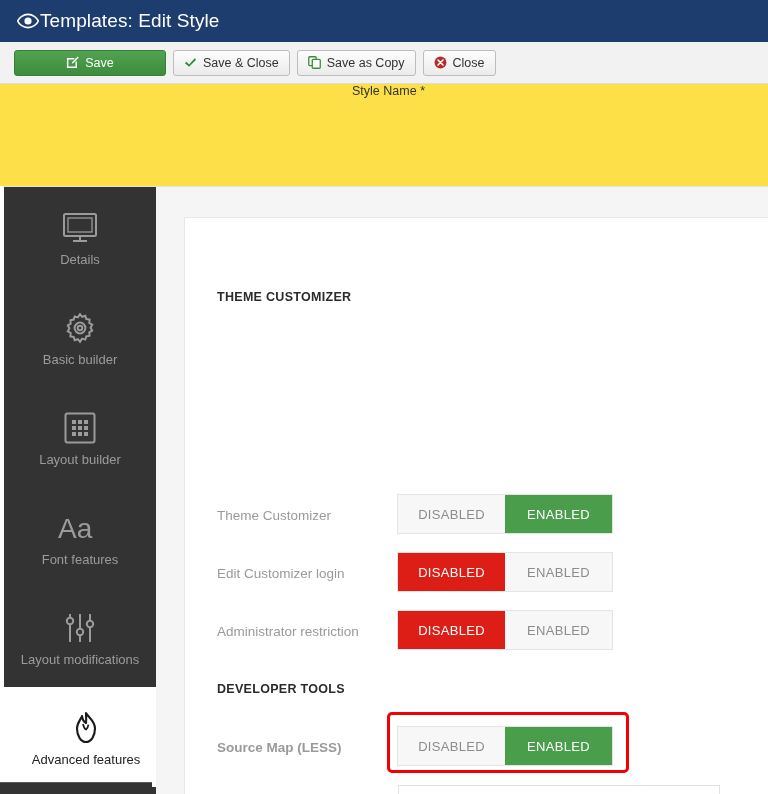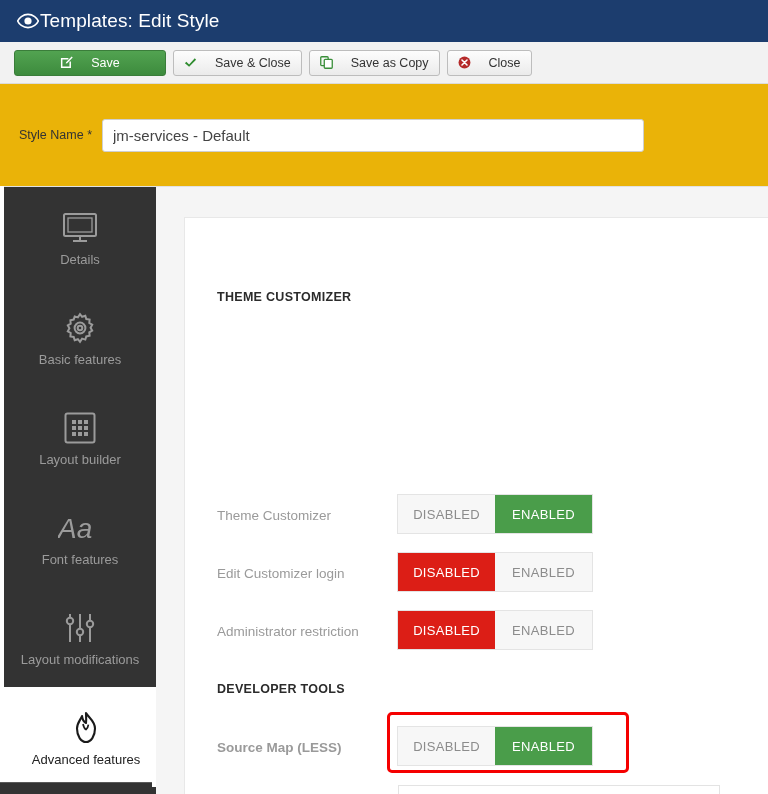--- a/index.html
+++ b/index.html
@@ -45,36 +45,36 @@
     border-radius: 3px;
     background: linear-gradient(to bottom,#fdfdfd 0%,#ebebeb 100%);
     color: #333333;
     font-size: 12.5px;
     display: inline-flex; align-items: center; justify-content: center;
     padding: 0 10px;
     margin-right: 7px;
     cursor: pointer;
     white-space: nowrap;
   }
-  .tb-btn .lbl { margin-left: 18px; }
+  .tb-btn .lbl { margin-left: 6px; }
   .tb-btn.primary {
     background: linear-gradient(to bottom,#52a351 0%,#3d8b3d 100%);
     border-color: #3a7d3a;
     color: #ffffff;
     width: 152px;
     justify-content: center;
   }
   .tb-ico { display: inline-flex; align-items: center; }
 
   
   #stylename-row {
     position: absolute; left: 0; top: 84px;
     width: 768px; height: 102px;
-    background: #eab308;
-    display: flex; align-items: center;
+    background: #fde047;
+    display: flex; align-items: center; flex-direction: column;
   }
   #stylename-row .lbl {
     width: 102px; text-align: right;
     font-size: 12.5px; color: #333333;
     padding-right: 10px;
   }
   #stylename-row .lbl .star { color: #333; }
   #style-name-input {
     width: 542px; height: 33px;
     border: 1px solid #cfcfcf;
@@ -106,21 +106,20 @@
     display: flex; flex-direction: column;
     align-items: center; justify-content: center;
     color: #9b9b9b;
     cursor: pointer;
     position: relative;
   }
   .side-item .s-ico {
     height: 40px; display: flex;
     align-items: center; justify-content: flex-start;
     margin-bottom: 4px;
-    font-style: italic;
   }
   .side-item .s-lbl { font-size: 13px; }
   .side-item.active {
     background: #ffffff;
     color: #222222;
     padding-left: 12px;
   }
 
   
   #content-panel {
@@ -136,21 +135,21 @@
     color: #2b2b2b; letter-spacing: .3px;
   }
   .field-label {
     font-size: 13.5px; color: #9a9a9a;
   }
 
   
   .toggle {
     display: inline-flex;
     border: 1px solid #e4e4e4;
-    height: 40px; width: 196px;
+    height: 40px; width: 216px;
     overflow: hidden;
   }
   .toggle .seg {
     flex: 1;
     display: flex; align-items: center; justify-content: center;
     font-size: 13px; letter-spacing: .3px;
     background: #f7f7f7; color: #8c8c8c;
     cursor: pointer;
   }
   .toggle .seg.on-green { background: #4a9d4a; color: #ffffff; }
@@ -241,21 +240,20 @@
     </span>
     <span class="lbl">Close</span>
   </div>
 </div>
 
 <div id="stylename-row">
   <div class="lbl">
     <span>Style Name</span>
     <span class="star">*</span>
   </div>
-  <input id="style-name-input" type="text" value="jm-services - Default" style="">
 </div>
 
 <div id="page-body">
 
   <div id="sidebar">
 
     <div class="side-item">
       <span class="s-ico">
         <svg width="36" height="32" viewBox="0 0 36 32">
           <rect x="2" y="2" width="32" height="22" rx="1.5" fill="none" stroke="#9b9b9b" stroke-width="2"></rect>
@@ -269,21 +267,21 @@
     <div class="side-item">
       <span class="s-ico">
         <svg width="34" height="34" viewBox="0 0 34 34">
           <g fill="none" stroke="#9b9b9b" stroke-width="2">
             <path d="M17 3.2l2.1 2.6 3.2-1 1 3.2 3.3.6-.3 3.4 2.9 1.7-1.6 3 1.6 3-2.9 1.7.3 3.4-3.3.6-1 3.2-3.2-1L17 30.8l-2.1-2.6-3.2 1-1-3.2-3.3-.6.3-3.4-2.9-1.7 1.6-3-1.6-3 2.9-1.7-.3-3.4 3.3-.6 1-3.2 3.2 1z"></path>
             <circle cx="17" cy="17" r="5.4"></circle>
             <circle cx="17" cy="17" r="2.3"></circle>
           </g>
         </svg>
       </span>
-      <span class="s-lbl">Basic features</span>
+      <span class="s-lbl">Basic builder</span>
     </div>
 
     <div class="side-item">
       <span class="s-ico">
         <svg width="32" height="32" viewBox="0 0 32 32">
           <rect x="1.5" y="1.5" width="29" height="29" rx="2" fill="none" stroke="#9b9b9b" stroke-width="2"></rect>
           <g fill="#9b9b9b">
             <rect x="8" y="8" width="4" height="4"></rect>
               <rect x="14" y="8" width="4" height="4"></rect>
               <rect x="20" y="8" width="4" height="4"></rect>

